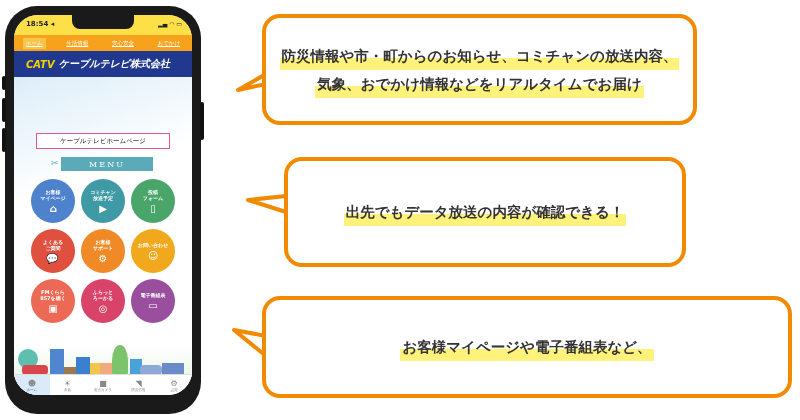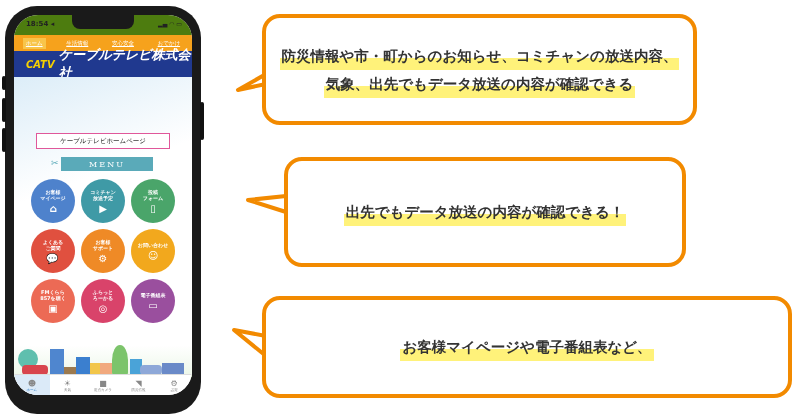--- a/index.html
+++ b/index.html
@@ -1,29 +1,29 @@
 <!DOCTYPE html>
 <html><head>
 <meta charset="utf-8">
 <style>
   html,body{margin:0;padding:0;}
   body{width:800px;height:420px;background:#fff;position:relative;overflow:hidden;font-family:"DejaVu Sans",sans-serif;}
   .phone{position:absolute;left:5px;top:6px;width:196px;height:408px;background:#1a1a1a;border-radius:32px;}
   .side-btn{position:absolute;background:#111;width:4px;border-radius:2px;}
   .screen{position:absolute;left:9px;top:9px;width:178px;height:380px;border-radius:24px;overflow:hidden;background:#fff;}
-  .status{position:absolute;left:0;top:0;width:100%;height:20px;background:#4d7c0f;}
+  .status{position:absolute;left:0;top:0;width:100%;height:20px;background:#fde047;}
   .status .time{position:absolute;left:12px;top:5px;font-size:7px;font-weight:bold;color:#222;}
   .notch{position:absolute;left:58px;top:0;width:62px;height:14px;background:#1a1a1a;border-radius:0 0 8px 8px;}
   .status .icons{position:absolute;right:10px;top:5px;font-size:6px;color:#222;}
   .topnav{position:absolute;left:0;top:20px;width:100%;height:16px;background:#f6a21c;display:flex;justify-content:space-around;align-items:center;}
   .topnav span{font-size:5.5px;color:#fff;text-decoration:underline;padding:2px 3px;}
   .topnav span.active{background:#f8c54a;}
   .brand{position:absolute;left:0;top:36px;width:100%;height:26px;background:#20398f;display:flex;align-items:center;padding-left:12px;box-sizing:border-box;}
   .brand .logo{font-style:italic;font-weight:bold;color:#f5d000;font-size:10px;margin-right:4px;}
-  .brand .name{color:#fff;font-size:13px;font-weight:bold;font-style:italic;}
+  .brand .name{color:#fff;font-size:10px;font-weight:bold;font-style:italic;}
   .content{position:absolute;left:0;top:62px;width:100%;height:302px;background:linear-gradient(160deg,#dcedf8 0%,#fff 35%);}
   .btn-fault{position:absolute;left:18px;top:24px;width:142px;height:20px;background:#1b6fbe;border-radius:3px;color:#fff;font-size:7px;font-weight:bold;display:flex;align-items:center;justify-content:center;letter-spacing:1px;}
   .btn-home{position:absolute;left:22px;top:56px;width:134px;height:16px;border:1.5px solid #e0579a;background:#fff;color:#222;font-size:6.5px;font-weight:normal;display:flex;align-items:center;justify-content:center;box-sizing:border-box;}
   .menu-banner{position:absolute;left:47px;top:80px;width:92px;height:14px;background:#5aaab9;color:#fff;font-family:"DejaVu Serif",serif;font-size:8px;letter-spacing:2px;display:flex;align-items:center;justify-content:center;}
   .menu-banner .scissors{position:absolute;left:-10px;top:1px;color:#5aaab9;font-size:9px;}
   .grid{position:absolute;left:14px;top:102px;width:150px;display:grid;grid-template-columns:repeat(3,50px);row-gap:6px;}
   .circle{width:44px;height:44px;border-radius:50%;display:flex;flex-direction:column;align-items:center;justify-content:center;color:#fff;font-size:5px;font-weight:bold;text-align:center;line-height:6px;margin:0 auto;}
   .circle .ic{font-size:10px;line-height:11px;margin-top:2px;}
   .town{position:absolute;left:0;bottom:0;width:100%;height:48px;background:linear-gradient(#fff 0%,#fff 30%,#eaf6e6 100%);}
   .town .b{position:absolute;bottom:4px;}
@@ -156,21 +156,21 @@
       </div>
     </div>
   </div>
 </div>
 
 <svg class="tail" style="left:228px;top:60px;" width="40" height="40">
   <path d="M38 14 L10 30 L38 24" fill="#fff" stroke="#f28a00" stroke-width="4" stroke-linejoin="round"></path>
 </svg>
 <div class="bubble" style="left:262px;top:14px;width:435px;height:111px;">
   <span class="line">防災情報や市・町からのお知らせ、コミチャンの放送内容、</span>
-  <span class="line">気象、出先でもデータ放送の内容が確認できる</span>
+  <span class="line">気象、おでかけ情報などをリアルタイムでお届け</span>
 </div>
 
 <svg class="tail" style="left:244px;top:188px;" width="44" height="30">
   <path d="M42 8 L4 12 L42 24" fill="#fff" stroke="#f28a00" stroke-width="4" stroke-linejoin="round"></path>
 </svg>
 <div class="bubble" style="left:284px;top:157px;width:402px;height:110px;">
   <span class="line">出先でもデータ放送の内容が確認できる！</span>
 </div>
 
 <svg class="tail" style="left:228px;top:326px;" width="40" height="40">

